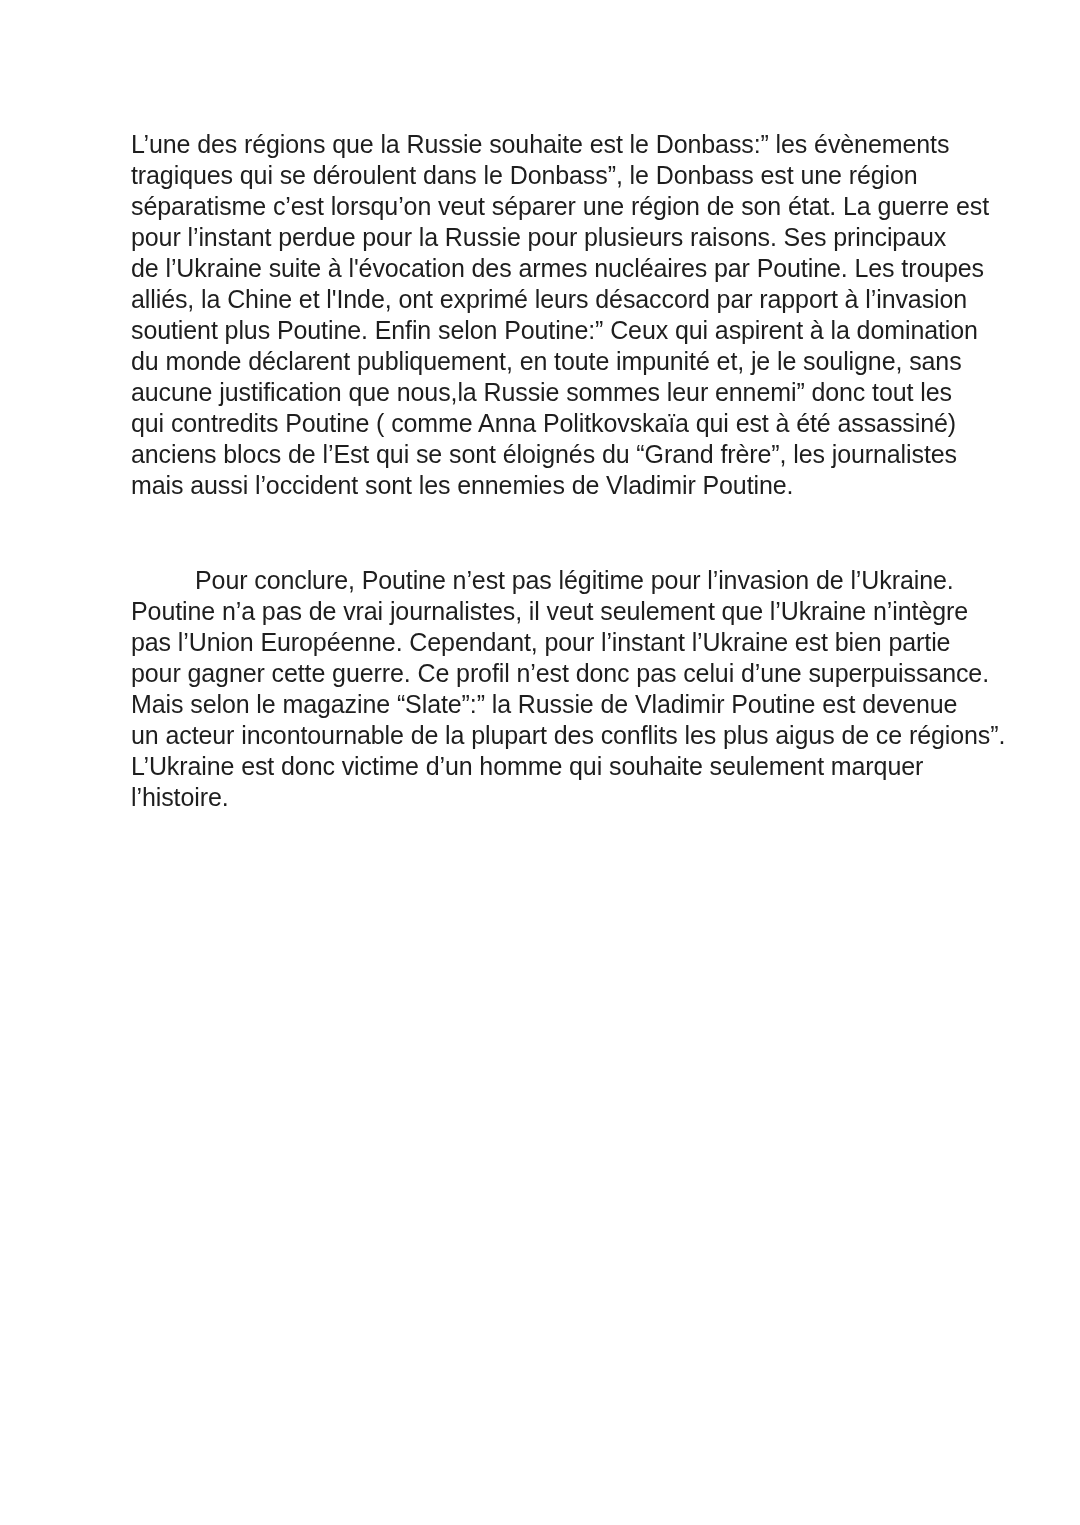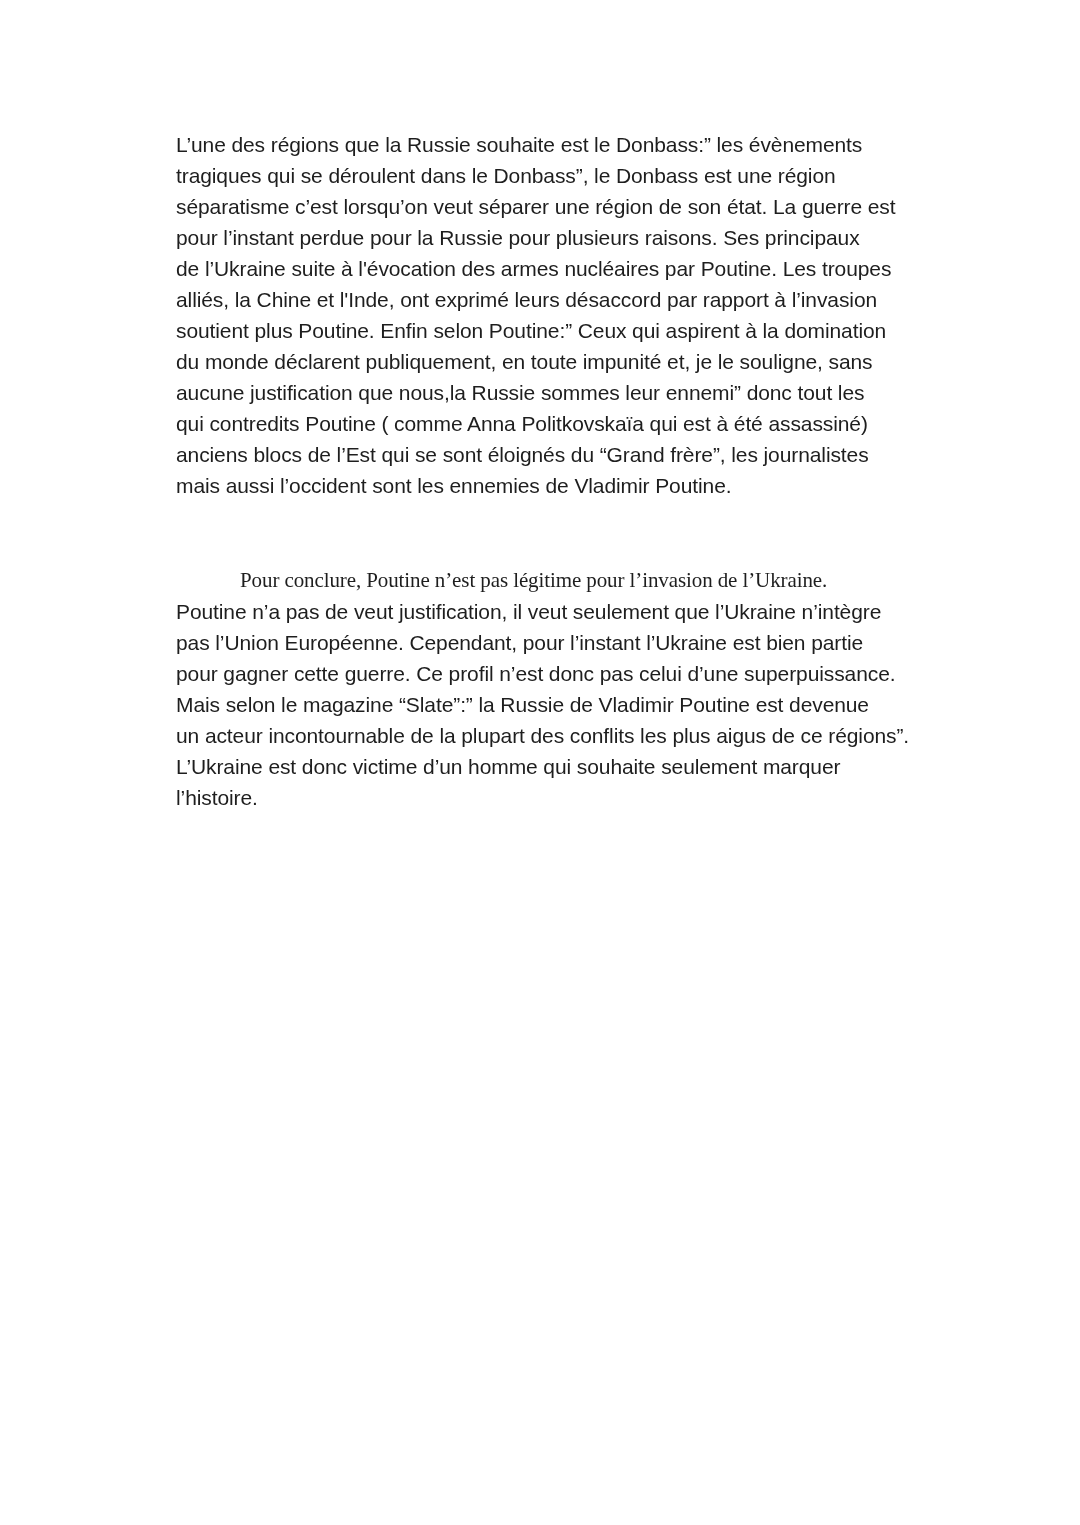--- a/index.html
+++ b/index.html
@@ -19,35 +19,33 @@
       top: 0;
       width: 1080px;
       height: 1525px;
       background: #ffffff;
     }
     .text-block {
       position: absolute;
       left: 131px;
       width: 860px;
       font-family: "Liberation Sans", sans-serif;
-      font-size: 21px;
+      font-size: 25px;
       color: #1e1e1e;
       line-height: 31px;
       letter-spacing: -0.1px;
-      margin-left: 45px;
     }
     .para1 { top: 129px; }
     .para2 { top: 565px; }
     .line {
       display: block;
       white-space: nowrap;
     }
     .indent {
       padding-left: 64px;
-      font-family: Liberation Serif, serif;
     }
   </style>
 </head>
 <body>
 
 <div class="page">
 
   <div class="text-block para1">
     <span class="line">L’une des régions que la Russie souhaite est le Donbass:” les évènements</span>
     <span class="line">tragiques qui se déroulent dans le Donbass”, le Donbass est une région</span>
@@ -58,21 +56,21 @@
     <span class="line">soutient plus Poutine. Enfin selon Poutine:”  Ceux qui aspirent à la domination</span>
     <span class="line">du monde déclarent publiquement, en toute impunité et, je le souligne, sans</span>
     <span class="line">aucune justification que nous,la Russie sommes leur ennemi” donc tout les</span>
     <span class="line">qui contredits Poutine ( comme Anna Politkovskaïa qui est à été assassiné)</span>
     <span class="line">anciens blocs de l’Est qui se sont éloignés du “Grand frère”, les journalistes</span>
     <span class="line">mais aussi l’occident sont les ennemies de Vladimir Poutine.</span>
   </div>
 
   <div class="text-block para2">
     <span class="line indent">Pour conclure, Poutine n’est pas légitime pour l’invasion de l’Ukraine.</span>
-    <span class="line">Poutine n’a pas de veut justification, il veut seulement que l’Ukraine n’intègre</span>
+    <span class="line">Poutine n’a pas de vrai journalistes, il veut seulement que l’Ukraine n’intègre</span>
     <span class="line">pas l’Union Européenne. Cependant, pour l’instant l’Ukraine est bien partie</span>
     <span class="line">pour gagner cette guerre. Ce profil n’est donc pas celui d’une superpuissance.</span>
     <span class="line">Mais selon le magazine “Slate”:” la Russie de Vladimir Poutine est devenue</span>
     <span class="line">un acteur incontournable de la plupart des conflits les plus aigus de ce régions”.</span>
     <span class="line">L’Ukraine est donc victime d’un homme qui souhaite seulement marquer</span>
     <span class="line">l’histoire.</span>
   </div>
 
 </div>
 

